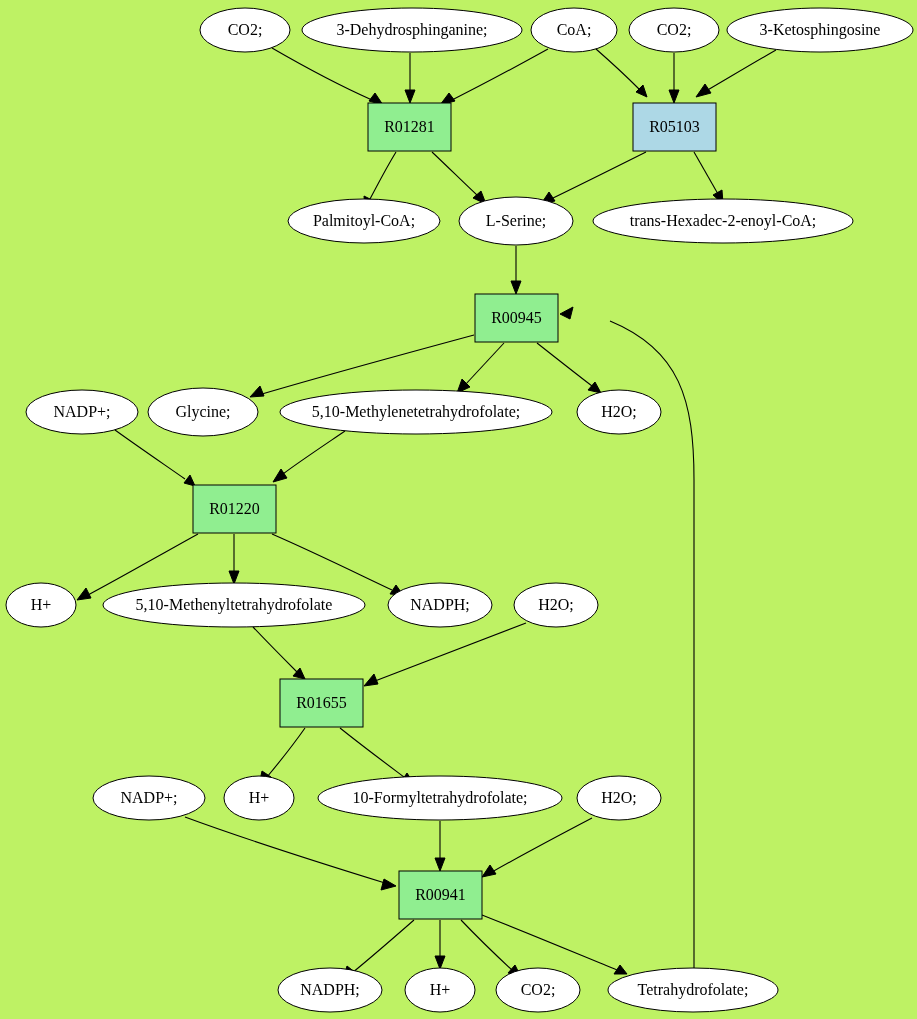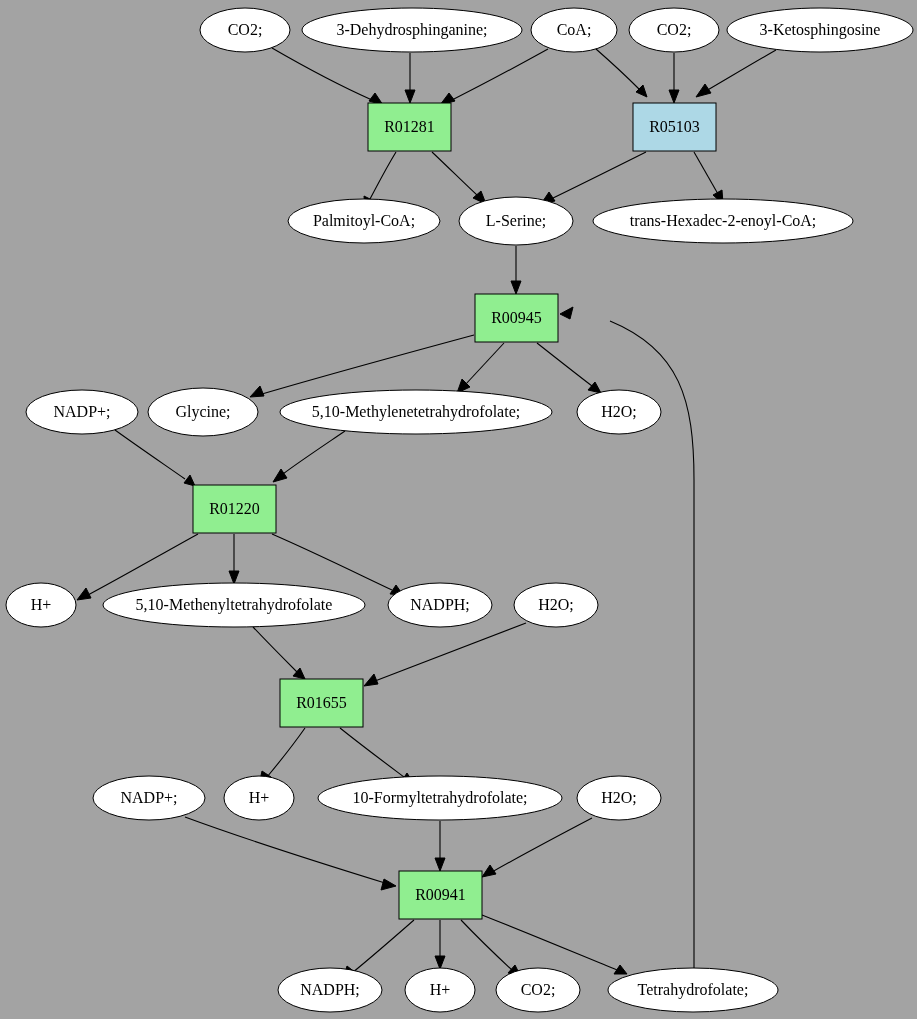--- a/index.html
+++ b/index.html
@@ -8,21 +8,21 @@
     padding: 0;
     background: #ffffff;
   }
   body {
     font-family: "Liberation Serif", "DejaVu Serif", serif;
   }
   #graph-canvas {
     position: relative;
     width: 917px;
     height: 1019px;
-    background: #a3a3a3;
+    background: #bef264;
     overflow: hidden;
   }
   svg#graph-svg {
     position: absolute;
     left: 0;
     top: 0;
     width: 917px;
     height: 1019px;
     display: block;
   }

